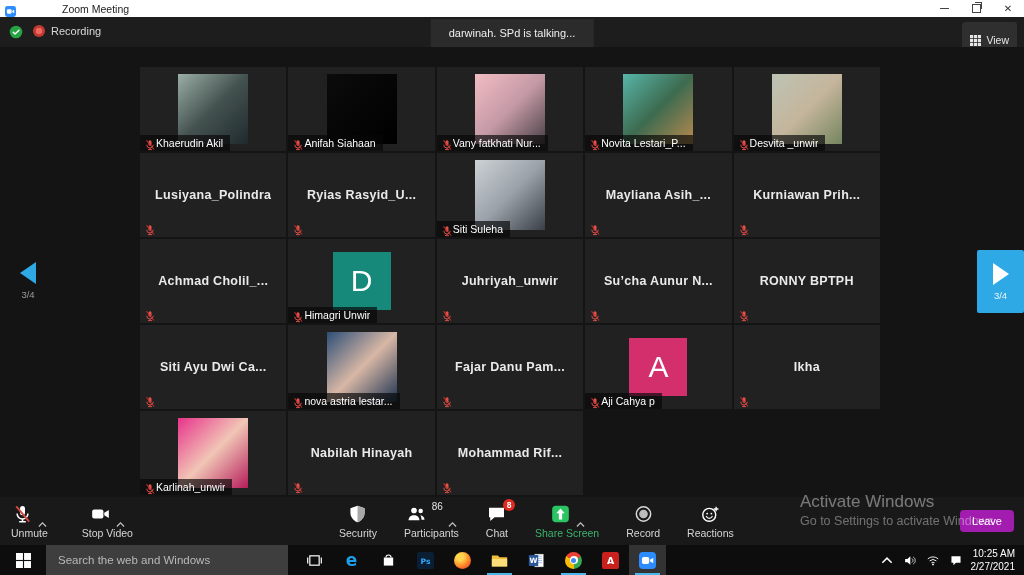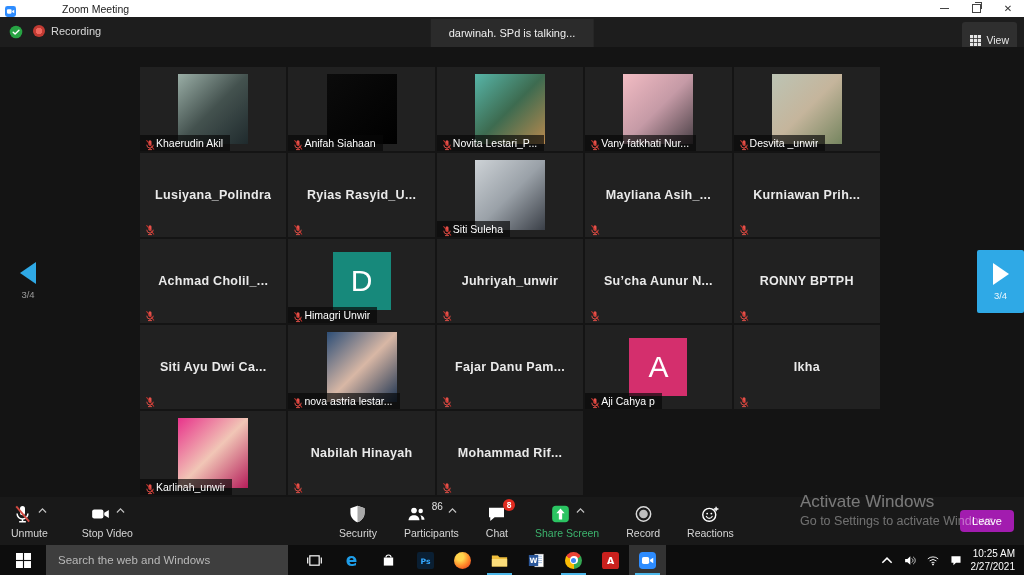--- a/index.html
+++ b/index.html
@@ -55,21 +55,21 @@
   .tri-right{width:0;height:0;border-top:11px solid transparent;border-bottom:11px solid transparent;
              border-left:16px solid #fff;margin-bottom:5px;}
   .page-label-right{font-size:9.5px;color:#eaf6fd;}
 
   
   .toolbar{position:absolute;left:0;right:0;bottom:0;height:48px;background:#191919;z-index:3;}
   .tb-left{position:absolute;left:4px;top:0;height:100%;display:flex;gap:20px;}
   .tb-center{position:absolute;left:332px;top:0;height:100%;display:flex;gap:13px;}
   .tb-item{display:flex;flex-direction:column;align-items:center;justify-content:center;gap:3px;
            padding:0 7px;color:#d6d6d6;font-size:10.5px;cursor:pointer;}
-  .ticon-row{display:flex;align-items:flex-start;gap:5px;}
+  .ticon-row{display:flex;align-items:flex-end;gap:5px;}
   .ticon{width:21px;height:20px;position:relative;display:flex;align-items:center;justify-content:center;}
   .ticon svg{width:100%;height:100%;}
   .tcount{font-size:10px;color:#e3e3e3;align-self:flex-start;margin-top:-3px;}
   .chev{width:9px;height:6px;display:block;}
   .badge{position:absolute;top:-5px;right:-8px;background:#e02b20;color:#fff;border-radius:8px;
          font-size:8.5px;height:12px;line-height:12px;padding:0 4px;font-weight:bold;}
   .leave-btn{position:absolute;right:10px;top:13px;height:22px;padding:0 12px;background:#c74038;color:#fff;
              border:none;border-radius:4px;font-size:11px;font-family:inherit;cursor:pointer;z-index:7;}
   .watermark{position:absolute;left:800px;top:475px;z-index:5;pointer-events:none;}
   .wm1{font-size:17px;color:rgba(255,255,255,.42);}
@@ -178,41 +178,41 @@
               <span class="mic"><svg viewBox="0 0 24 24">
                   <rect x="9" y="2.5" width="6" height="11" rx="3" fill="#e5514a"></rect>
                   <path d="M5.5 11.5a6.5 6.5 0 0 0 13 0" stroke="#e5514a" stroke-width="1.8" fill="none"></path>
                   <path d="M12 18v3.2M8 21.2h8" stroke="#e5514a" stroke-width="1.8"></path>
                   <path d="M5 2.5l15 18.5" stroke="#c9352e" stroke-width="2.1"></path>
                 </svg></span>
               <span class="pname">Anifah Siahaan</span>
             </div>
           </div>
           <div class="tile">
+            <div class="avatar-photo" style="background: linear-gradient(135deg, rgb(242, 188, 195), rgb(197, 154, 166), rgb(74, 64, 70));"></div>
+            <div class="nameplate">
+              <span class="mic"><svg viewBox="0 0 24 24">
+                  <rect x="9" y="2.5" width="6" height="11" rx="3" fill="#e5514a"></rect>
+                  <path d="M5.5 11.5a6.5 6.5 0 0 0 13 0" stroke="#e5514a" stroke-width="1.8" fill="none"></path>
+                  <path d="M12 18v3.2M8 21.2h8" stroke="#e5514a" stroke-width="1.8"></path>
+                  <path d="M5 2.5l15 18.5" stroke="#c9352e" stroke-width="2.1"></path>
+                </svg></span>
+              <span class="pname">Vany fatkhati Nur...</span>
+            </div>
+          </div>
+          <div class="tile">
             <div class="avatar-photo" style="background: linear-gradient(135deg, rgb(87, 181, 168), rgb(61, 107, 80), rgb(185, 137, 78));"></div>
             <div class="nameplate">
               <span class="mic"><svg viewBox="0 0 24 24">
                   <rect x="9" y="2.5" width="6" height="11" rx="3" fill="#e5514a"></rect>
                   <path d="M5.5 11.5a6.5 6.5 0 0 0 13 0" stroke="#e5514a" stroke-width="1.8" fill="none"></path>
                   <path d="M12 18v3.2M8 21.2h8" stroke="#e5514a" stroke-width="1.8"></path>
                   <path d="M5 2.5l15 18.5" stroke="#c9352e" stroke-width="2.1"></path>
                 </svg></span>
               <span class="pname">Novita Lestari_P...</span>
-            </div>
-          </div>
-          <div class="tile">
-            <div class="avatar-photo" style="background: linear-gradient(135deg, rgb(242, 188, 195), rgb(197, 154, 166), rgb(74, 64, 70));"></div>
-            <div class="nameplate">
-              <span class="mic"><svg viewBox="0 0 24 24">
-                  <rect x="9" y="2.5" width="6" height="11" rx="3" fill="#e5514a"></rect>
-                  <path d="M5.5 11.5a6.5 6.5 0 0 0 13 0" stroke="#e5514a" stroke-width="1.8" fill="none"></path>
-                  <path d="M12 18v3.2M8 21.2h8" stroke="#e5514a" stroke-width="1.8"></path>
-                  <path d="M5 2.5l15 18.5" stroke="#c9352e" stroke-width="2.1"></path>
-                </svg></span>
-              <span class="pname">Vany fatkhati Nur...</span>
             </div>
           </div>
           <div class="tile">
             <div class="avatar-photo" style="background: linear-gradient(135deg, rgb(188, 196, 180), rgb(197, 181, 156), rgb(117, 133, 95));"></div>
             <div class="nameplate">
               <span class="mic"><svg viewBox="0 0 24 24">
                   <rect x="9" y="2.5" width="6" height="11" rx="3" fill="#e5514a"></rect>
                   <path d="M5.5 11.5a6.5 6.5 0 0 0 13 0" stroke="#e5514a" stroke-width="1.8" fill="none"></path>
                   <path d="M12 18v3.2M8 21.2h8" stroke="#e5514a" stroke-width="1.8"></path>
                   <path d="M5 2.5l15 18.5" stroke="#c9352e" stroke-width="2.1"></path>

